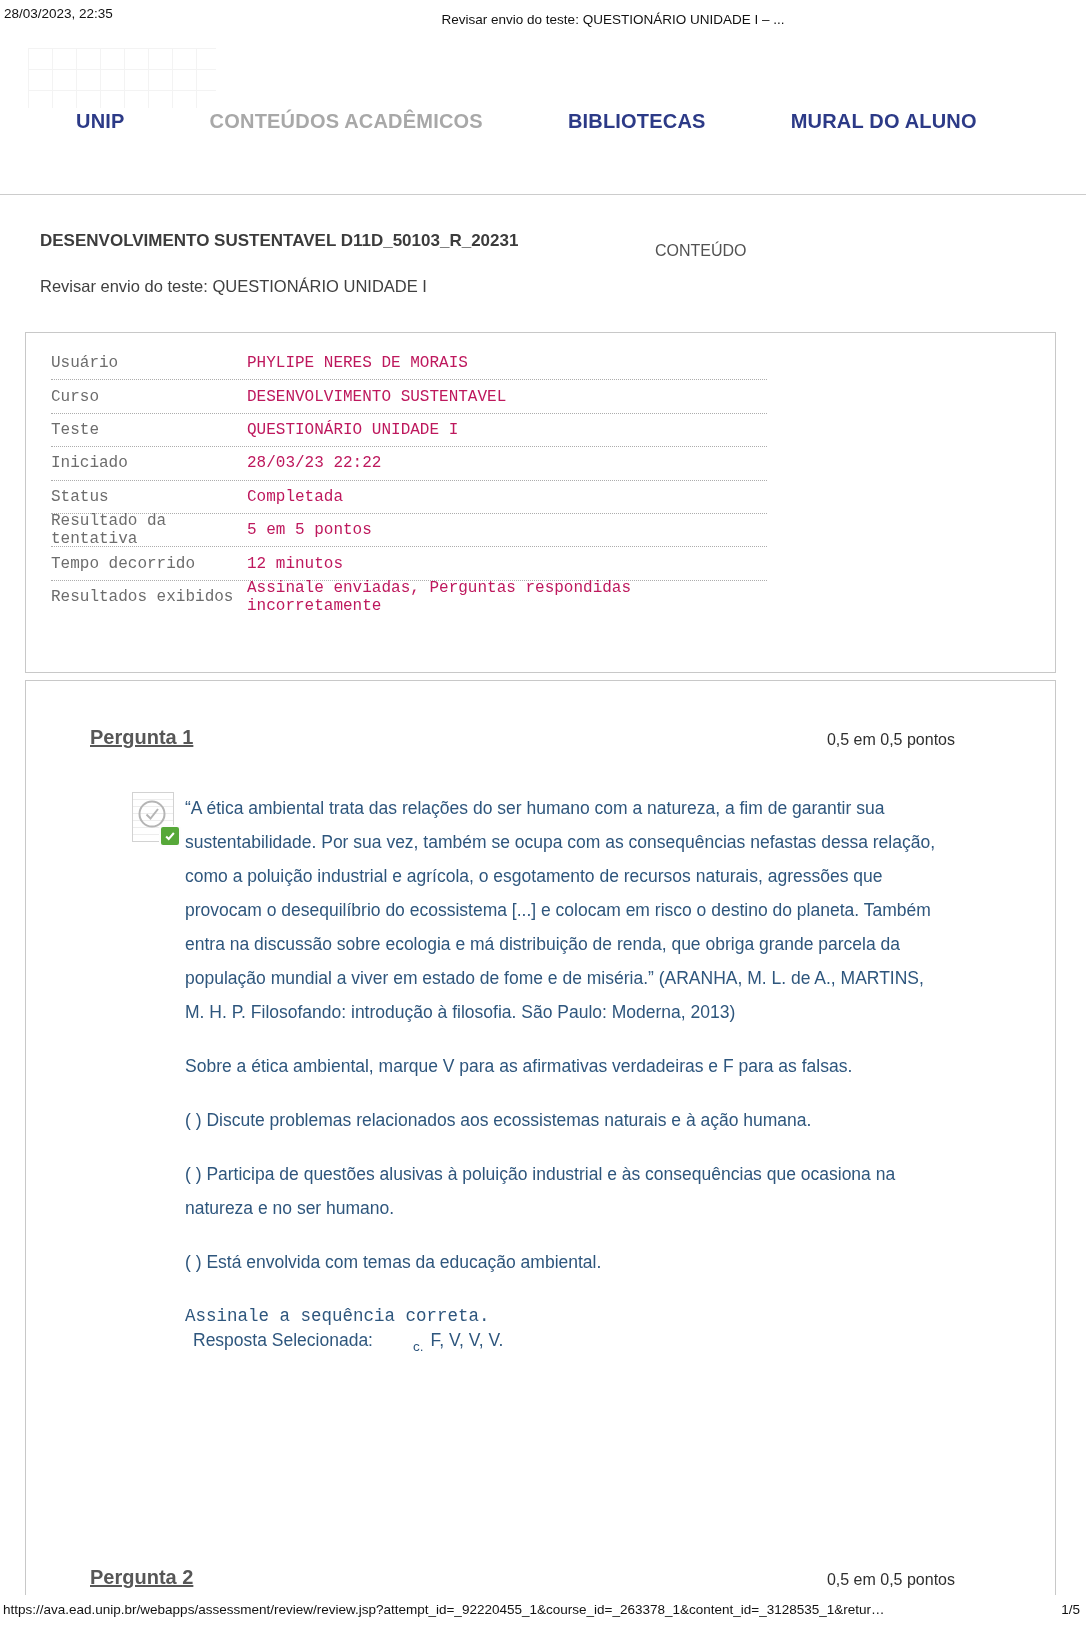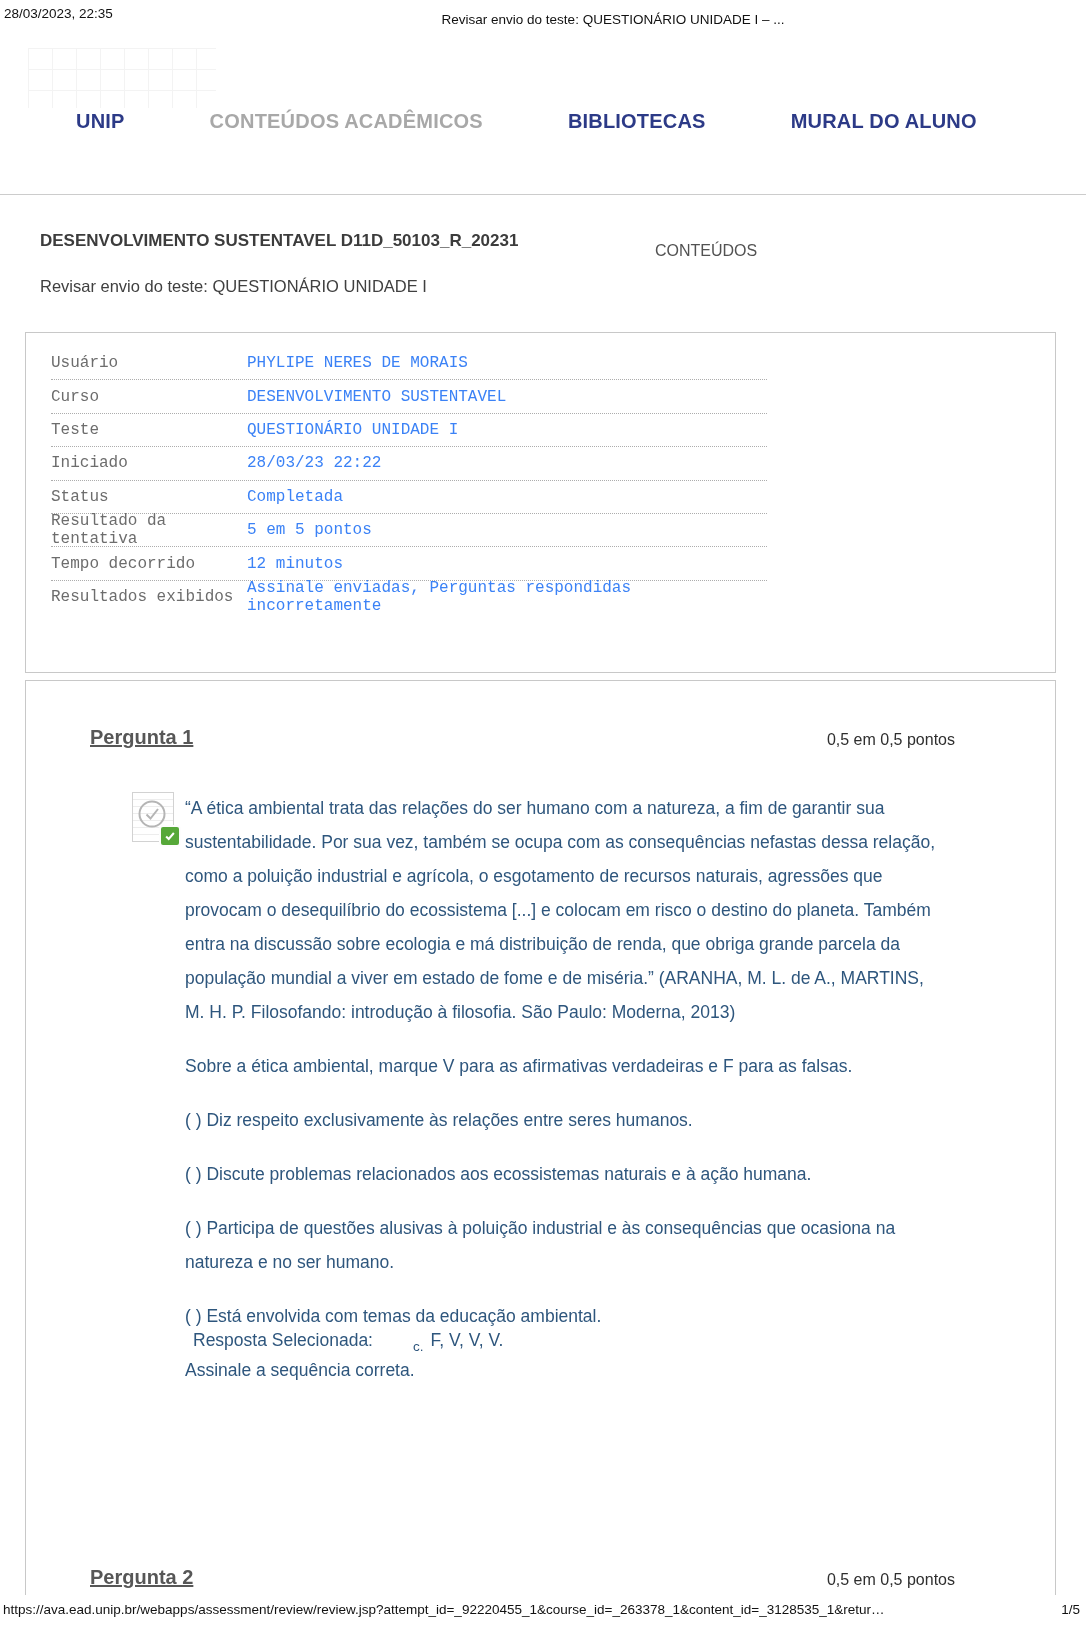--- a/index.html
+++ b/index.html
@@ -35,21 +35,21 @@
   .course-title { position:absolute; top:231px; left:40px; font-size:17px; font-weight:700; color:#3c3c3c; }
   .content-link { position:absolute; top:242px; left:655px; font-size:16px; color:#525252; text-decoration:none; }
   .page-subtitle { position:absolute; top:277px; left:40px; font-size:16.5px; color:#404040; }
 
   
   .summary-box { position:absolute; top:332px; left:25px; width:1031px; height:341px; border:1px solid #c8c8c8; background:#fff; }
   .summary-rows { margin:14px 0 0 25px; width:716px; }
   .srow { display:flex; align-items:center; height:33.4px; border-bottom:1px dotted #adadad;font-family:Liberation Mono, monospace; }
   .srow:last-child { border-bottom:none; }
   .slabel { width:196px; flex:none; font-size:16px; color:#6d6d6d; }
-  .svalue { font-size:16px; color:#3b82f6; }
+  .svalue { font-size:16px; color:#be185d; }
 
   
   .question-box { position:absolute; top:680px; left:25px; width:1031px; height:915px; border:1px solid #c8c8c8; border-bottom:none; background:#fff; }
 
   .q-title { position:absolute; font-size:20px; font-weight:700; color:#575757;text-decoration:underline; }
   .q-points { position:absolute; font-size:16px; color:#2f2f2f; }
   .q1-title { top:726px; left:90px; }
   .q1-points { top:731px; right:131px; }
   .q2-title { top:1566px; left:90px; }
   .q2-points { top:1571px; right:131px; }
@@ -64,21 +64,21 @@
   .qicon .ring { position:absolute; left:3px; top:5px; width:34px; height:34px; }
   .qicon .badge {
     position:absolute; right:-4px; bottom:-3px; width:22px; height:22px;
     background:#56a839; border:2px solid #fdfdfd; border-radius:4px;
     display:flex; align-items:center; justify-content:center;
   }
 
   
   .qtext { position:absolute; top:791px; left:185px; width:752px; font-size:17.5px; line-height:34px; color:#2e567d; }
   .qtext p { margin:0 0 20px 0; }
-  .qtext p:last-child { margin-bottom:16px; }
+  .qtext p:last-child { margin-bottom:16px;font-family:Liberation Mono, monospace; }
 
   .answer-row { position:absolute; top:1330px; left:193px; display:flex; align-items:flex-start; font-size:17.5px; color:#2e567d; }
   .answer-letter { font-size:13.5px; margin:9px 7px 0 40px; }
 
   
   .footer-url { position:absolute; top:1602px; left:3px; font-size:13.5px; color:#111; white-space:nowrap; }
   .footer-page { position:absolute; top:1602px; right:6px; font-size:13.5px; color:#111; }
 </style>
 </head>
 <body>
@@ -91,21 +91,21 @@
 <div class="nav">
   <a href="#">UNIP</a>
   <a href="#" class="disabled">CONTEÚDOS ACADÊMICOS</a>
   <a href="#">BIBLIOTECAS</a>
   <a href="#">MURAL DO ALUNO</a>
 </div>
 
 <div class="top-rule"></div>
 
 <div class="course-title">DESENVOLVIMENTO SUSTENTAVEL D11D_50103_R_20231</div>
-<a href="#" class="content-link">CONTEÚDOS</a>
+<a href="#" class="content-link">CONTEÚDO</a>
 <div class="page-subtitle">Revisar envio do teste: QUESTIONÁRIO UNIDADE I</div>
 
 <div class="summary-box">
   <div class="summary-rows">
     <div class="srow">
       <div class="slabel">Usuário</div>
       <div class="svalue">PHYLIPE NERES DE MORAIS</div>
     </div>
     <div class="srow">
       <div class="slabel">Curso</div>
@@ -152,21 +152,20 @@
   <div class="badge">
     <svg viewBox="0 0 14 14" width="12" height="12">
       <path d="M2.5 7.5l3 3 6-7" fill="none" stroke="#ffffff" stroke-width="2.4"></path>
     </svg>
   </div>
 </div>
 
 <div class="qtext">
   <p>“A ética ambiental trata das relações do ser humano com a natureza, a fim de garantir sua sustentabilidade. Por sua vez, também se ocupa com as consequências nefastas dessa relação, como a poluição industrial e agrícola, o esgotamento de recursos naturais, agressões que provocam o desequilíbrio do ecossistema [...] e colocam em risco o destino do planeta. Também entra na discussão sobre ecologia e má distribuição de renda, que obriga grande parcela da população mundial a viver em estado de fome e de miséria.” (ARANHA, M. L. de A., MARTINS, M. H. P. Filosofando: introdução à filosofia. São Paulo: Moderna, 2013)</p>
   <p>Sobre a ética ambiental, marque V para as afirmativas verdadeiras e F para as falsas.</p>
-  <p>( ) Diz respeito exclusivamente às relações entre seres humanos.</p>
   <p>( ) Discute problemas relacionados aos ecossistemas naturais e à ação humana.</p>
   <p>( ) Participa de questões alusivas à poluição industrial e às consequências que ocasiona na natureza e no ser humano.</p>
   <p>( ) Está envolvida com temas da educação ambiental.</p>
   <p>Assinale a sequência correta.</p>
 </div>
 
 <div class="answer-row">
   <span class="answer-label">Resposta Selecionada:</span>
   <span class="answer-letter">c.</span>
   <span class="answer-value">F, V, V, V.</span>

